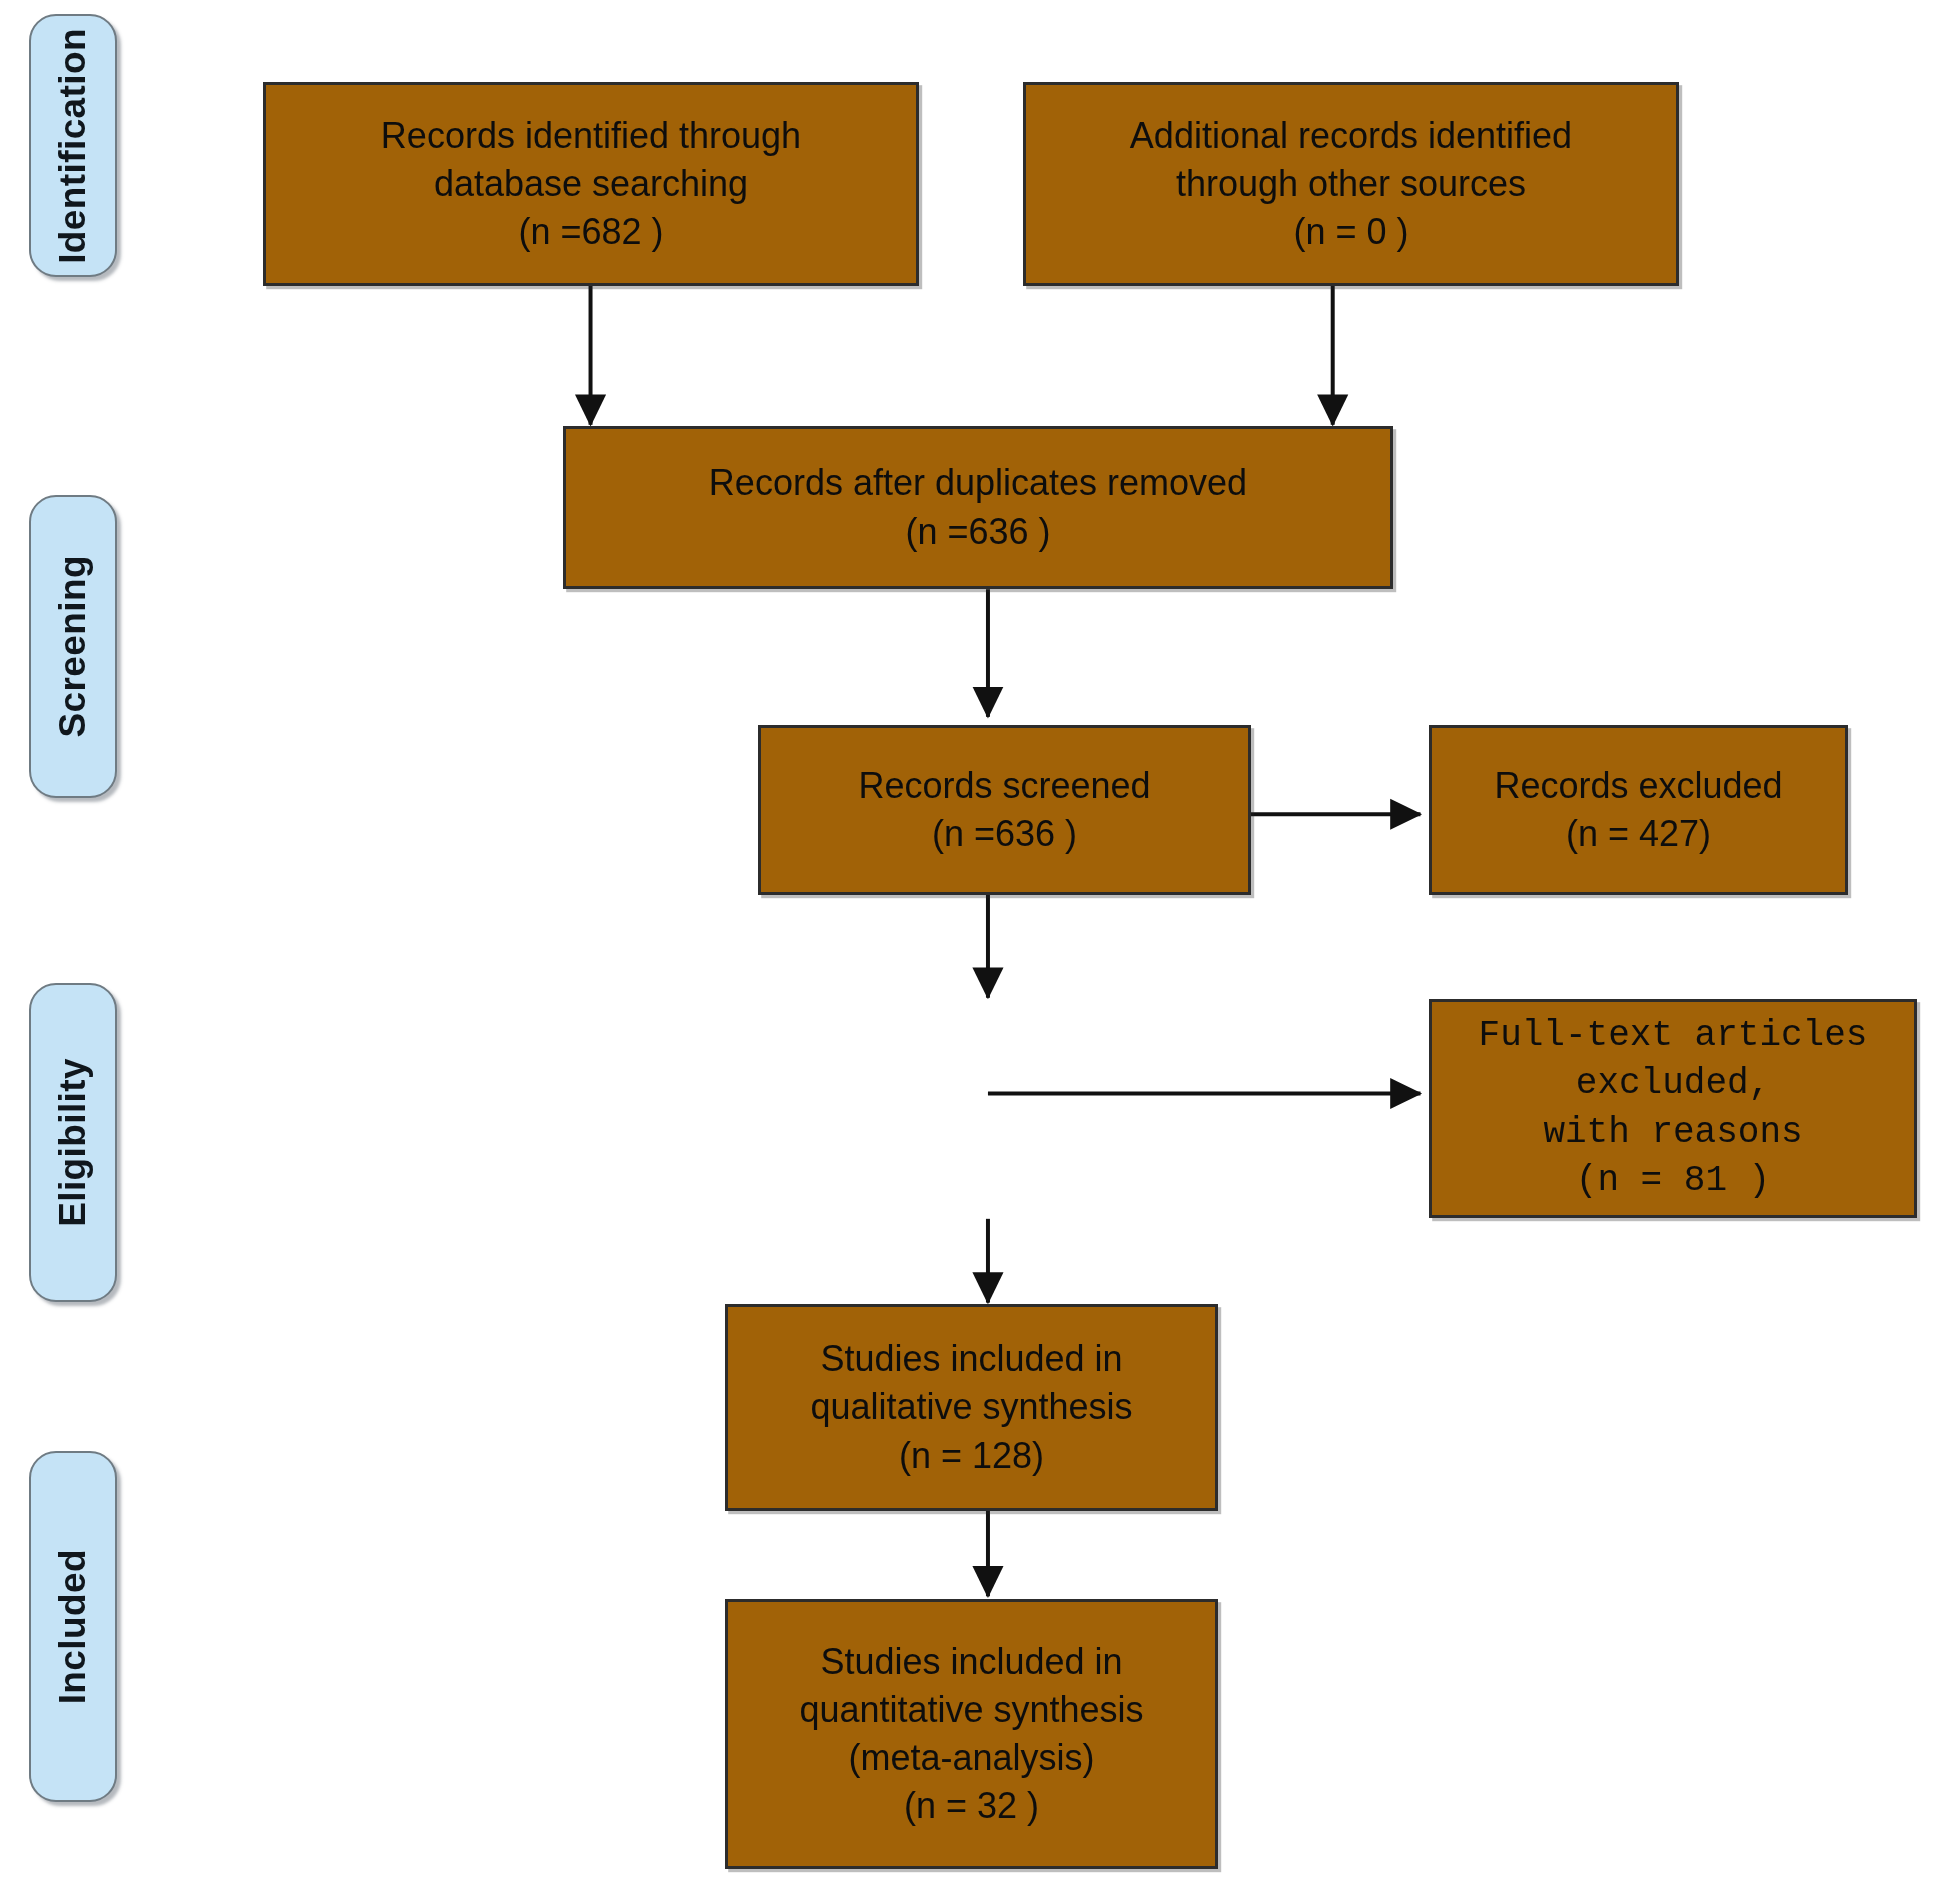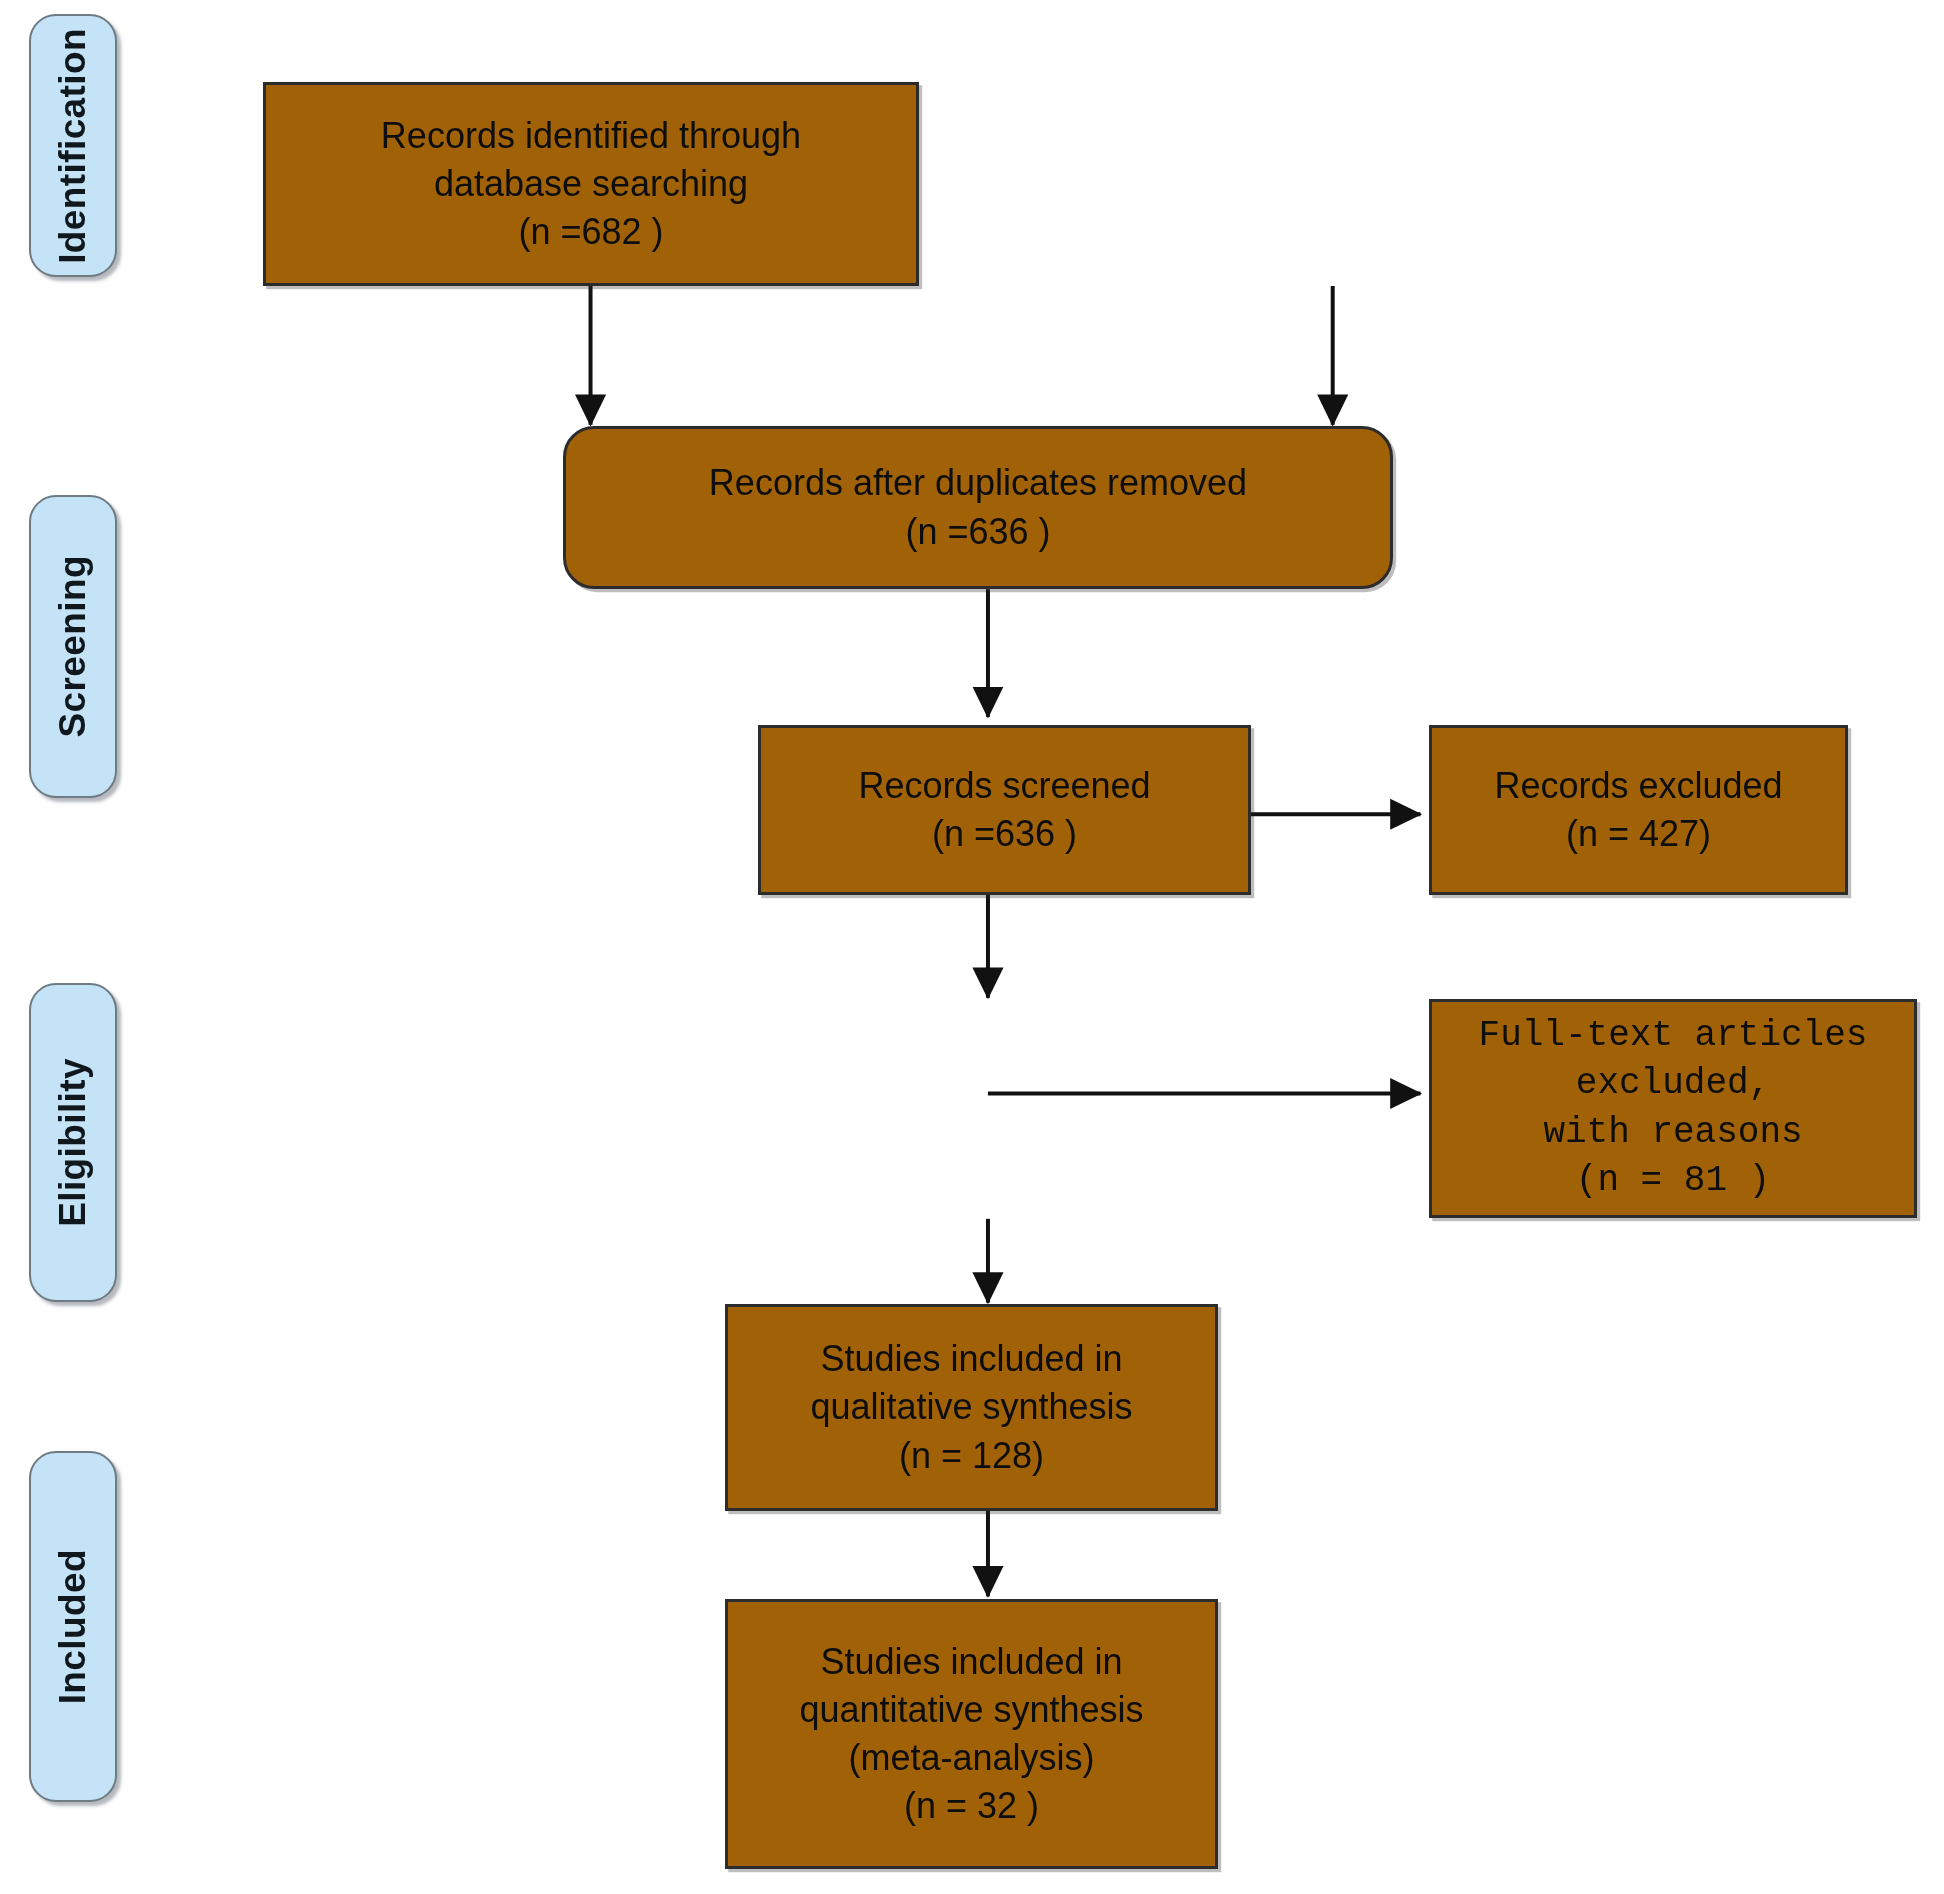--- a/index.html
+++ b/index.html
@@ -113,22 +113,27 @@
 
     <line x1="1238" y1="1893" x2="1238" y2="2000" stroke="#111111" stroke-width="5" marker-end="url(#arrowhead)"></line>
   </svg>
 
   <div class="flow-box" style="left:263px; top:82px; width:656px; height:204px;">
     <span class="box-text">Records identified through
 database searching
 (n =682   )</span>
   </div>
 
+  <div class="flow-box" style="left:1023px; top:82px; width:656px; height:204px;">
+    <span class="box-text">Additional records identified
+through other sources
+(n = 0 )</span>
+  </div>
 
-  <div class="flow-box" style="left:563px; top:426px; width:830px; height:163px;border-radius:31px;">
+  <div class="flow-box" style="left:563px; top:426px; width:830px; height:163px;">
     <span class="box-text">Records after duplicates removed
 (n =636   )</span>
   </div>
 
   <div class="flow-box" style="left:758px; top:725px; width:493px; height:170px;">
     <span class="box-text">Records screened
 (n =636   )</span>
   </div>
 
   <div class="flow-box" style="left:1429px; top:725px; width:419px; height:170px;">

